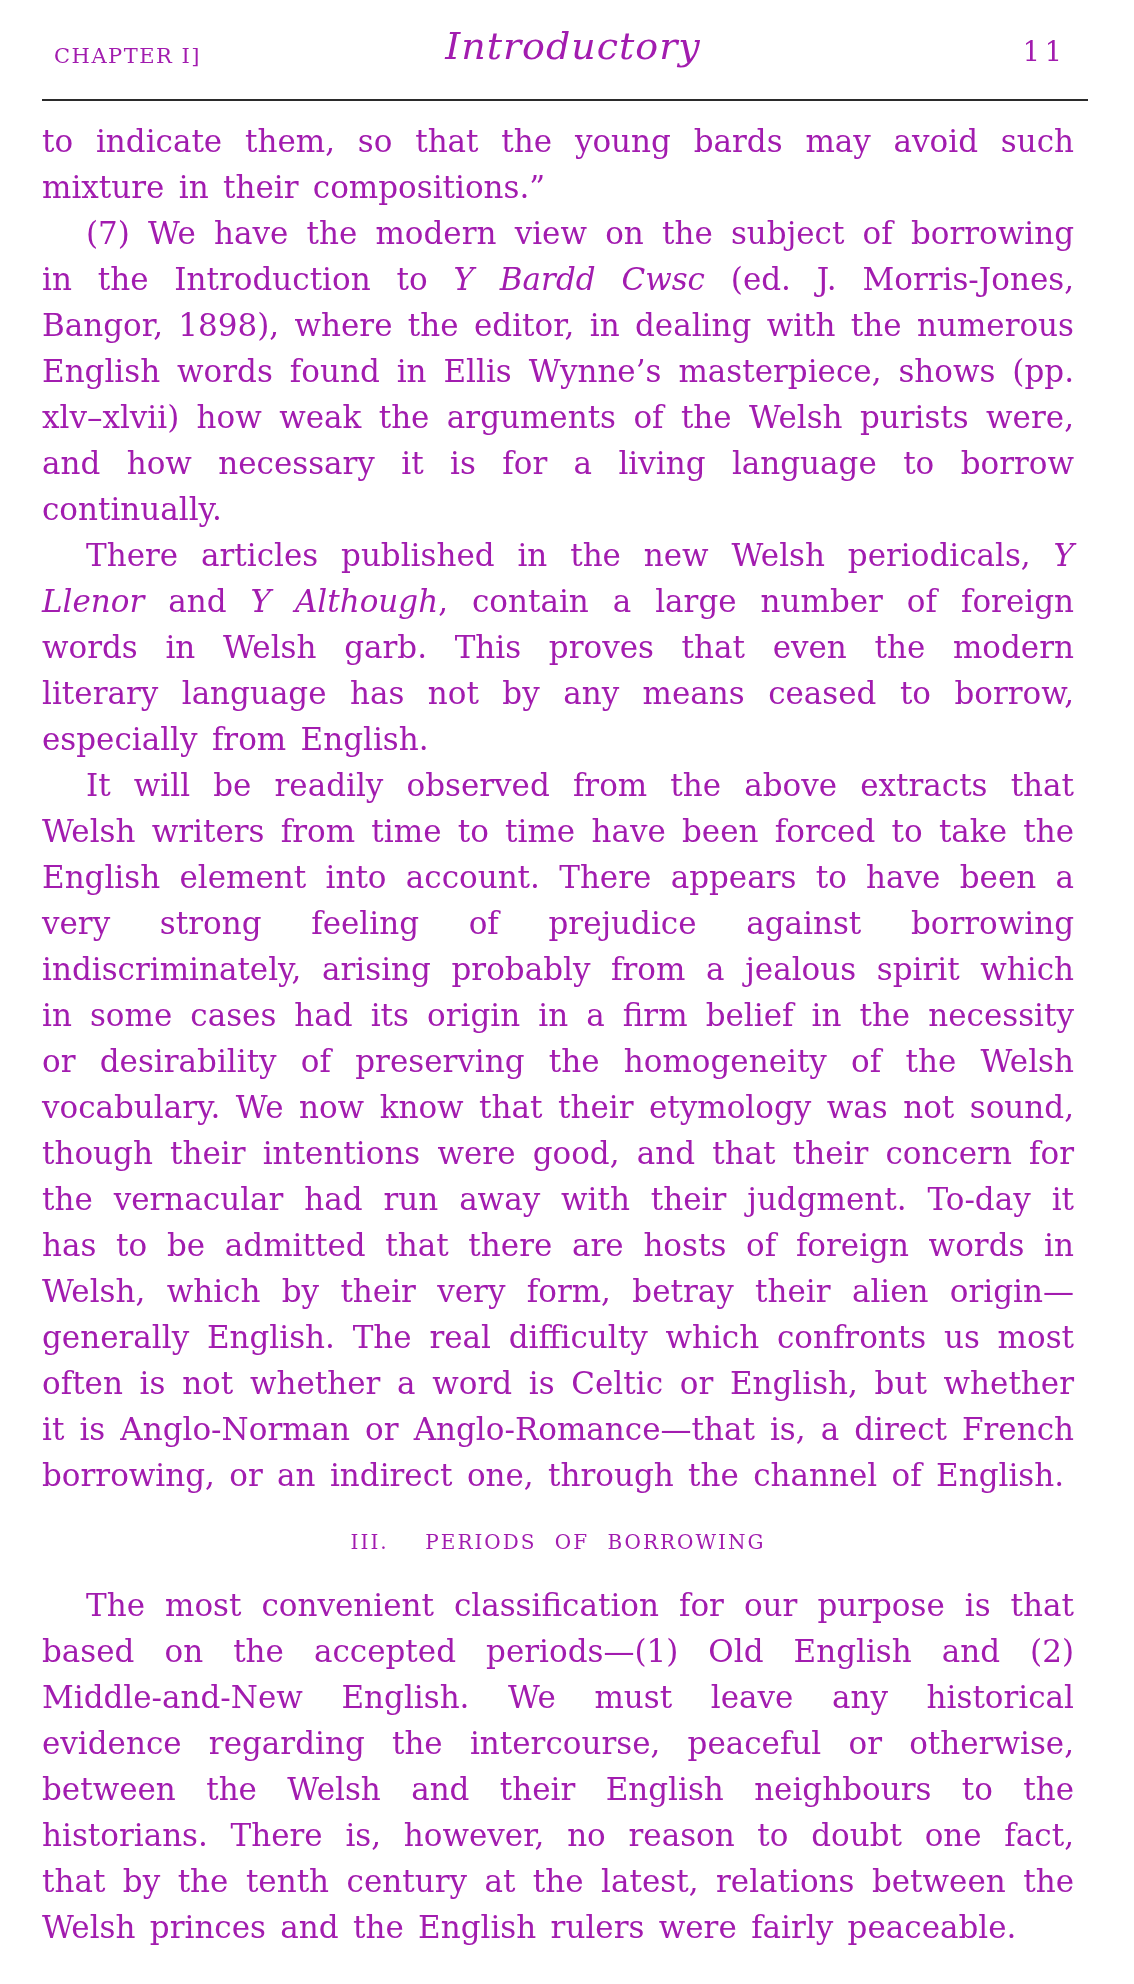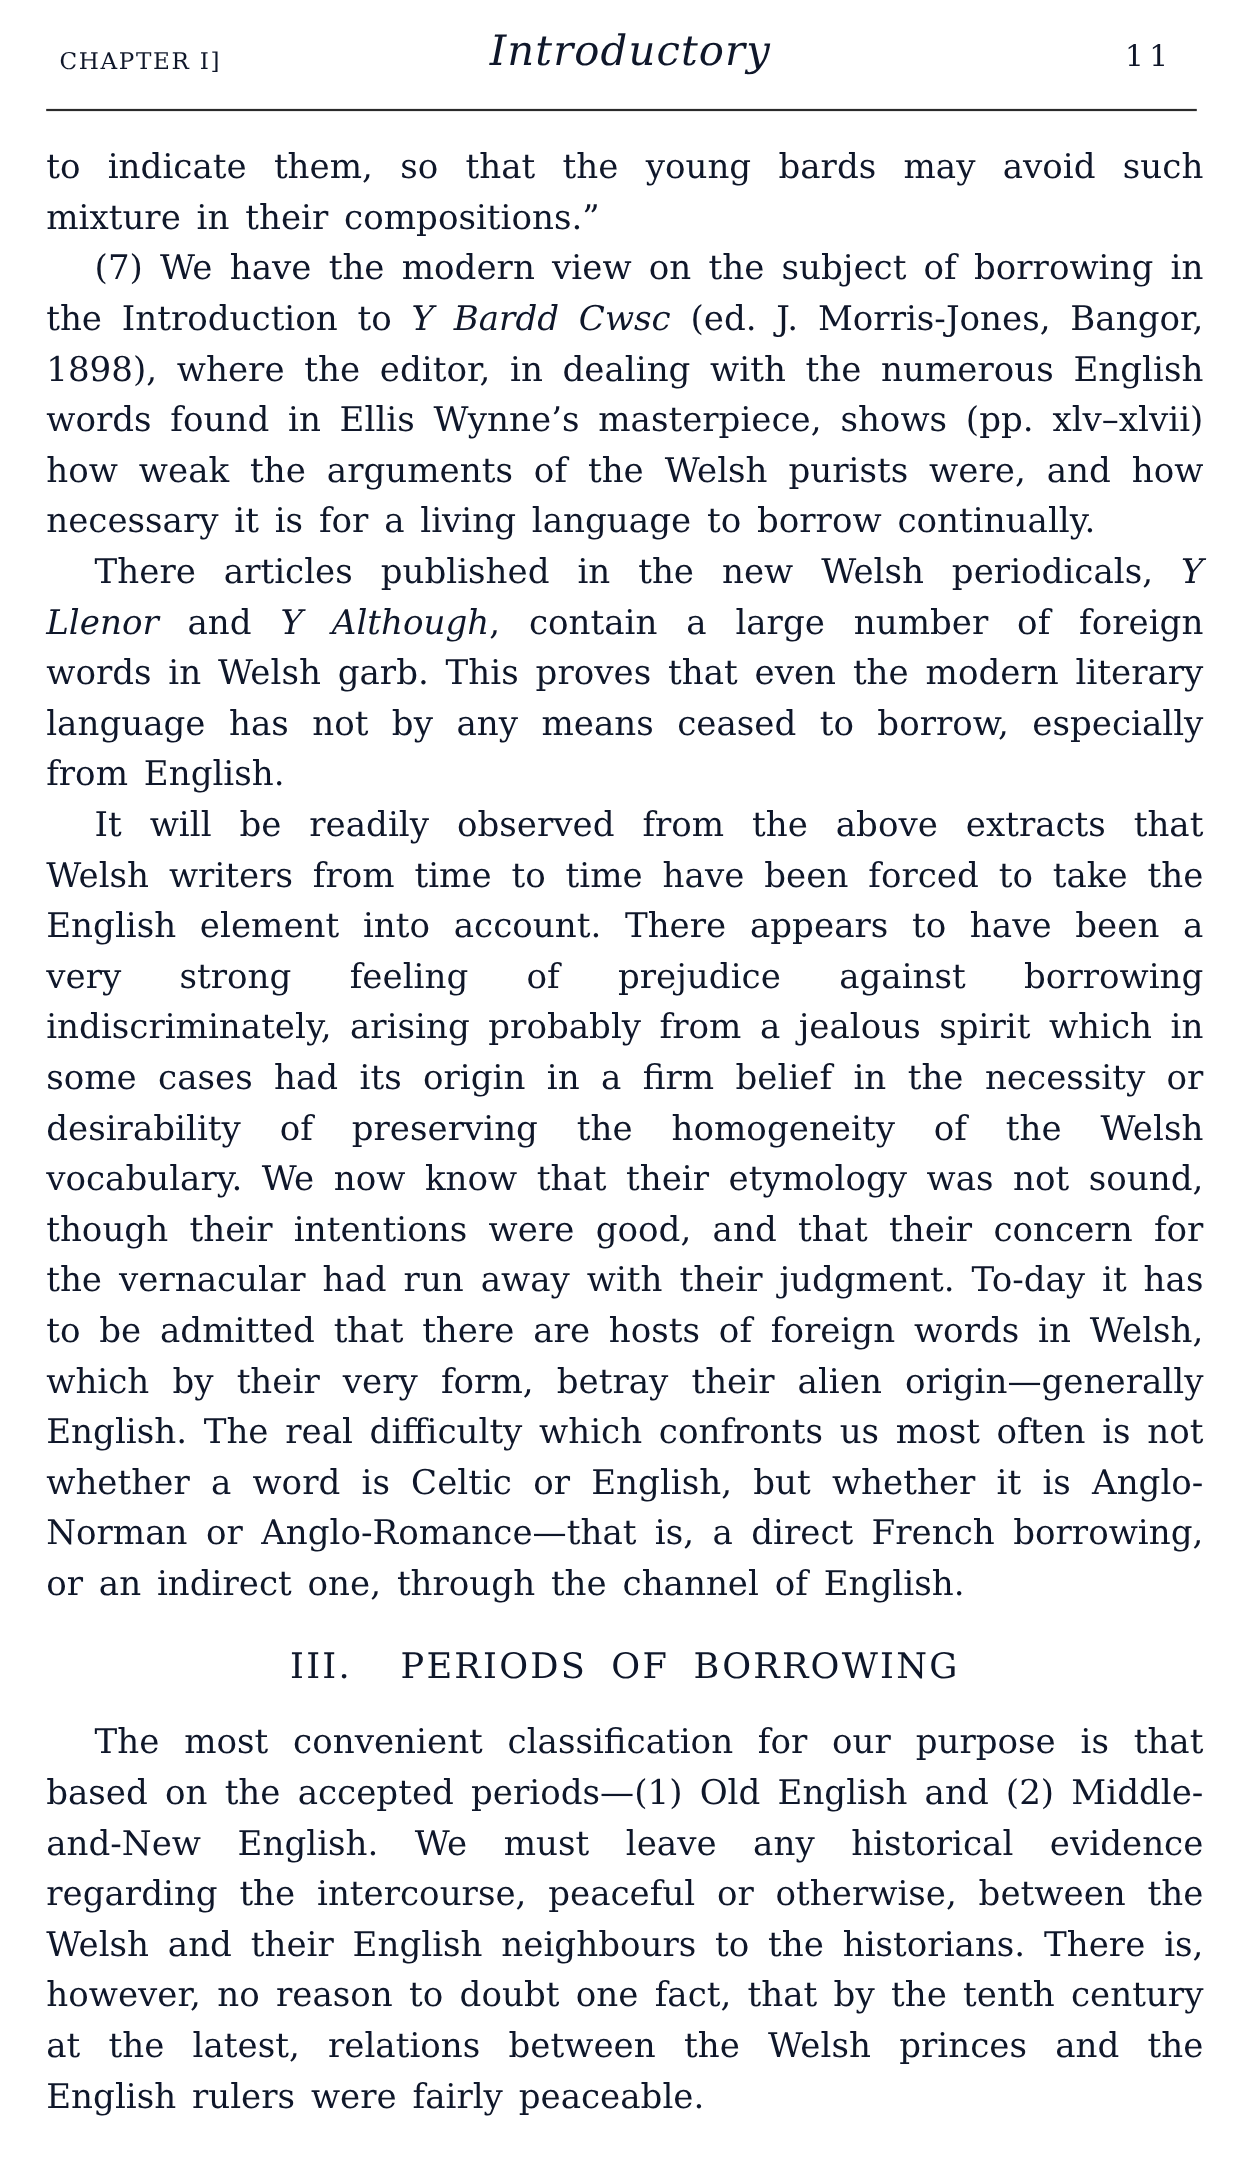--- a/index.html
+++ b/index.html
@@ -5,21 +5,21 @@
   html, body {
     margin: 0;
     padding: 0;
     background: #e8e8e8;
   }
   .page {
     position: relative;
     width: 1134px;
     height: 1984px;
     background: #ffffff;
-    color: #0f172a;
+    color: #a21caf;
     font-family: "DejaVu Serif", "Liberation Serif", serif;
     overflow: hidden;
     box-sizing: border-box;
   }
   .page-header {
     position: relative;
     height: 99px;
     margin: 0 46px 0 42px;
     border-bottom: 2px solid #2b2b2b;
   }
@@ -42,36 +42,36 @@
     letter-spacing: 1px;
   }
   .page-number {
     position: absolute;
     right: 21px;
     top: 36px;
     font-size: 27px;
     letter-spacing: 5px;
   }
   .body-text {
-    margin: 0 40px 0 42px;
-    padding-top: 28px;
+    margin: 0 60px 0 42px;
+    padding-top: 17px;
   }
   .body-text p {
     margin: 0;
     font-size: 31px;
     line-height: 46px;
     text-align: justify;
     word-spacing: 4.5px;
   }
   .body-text p.indent {
     text-indent: 44px;
   }
   .section-heading {
     text-align: center;
-    font-size: 32px;
+    font-size: 20px;
     letter-spacing: 2px;
     word-spacing: 10px;
     margin: 32px 0 28px 0;
     white-space: pre-wrap;
   }
   em { font-style: italic; }
 </style>
 </head>
 <body>
 

